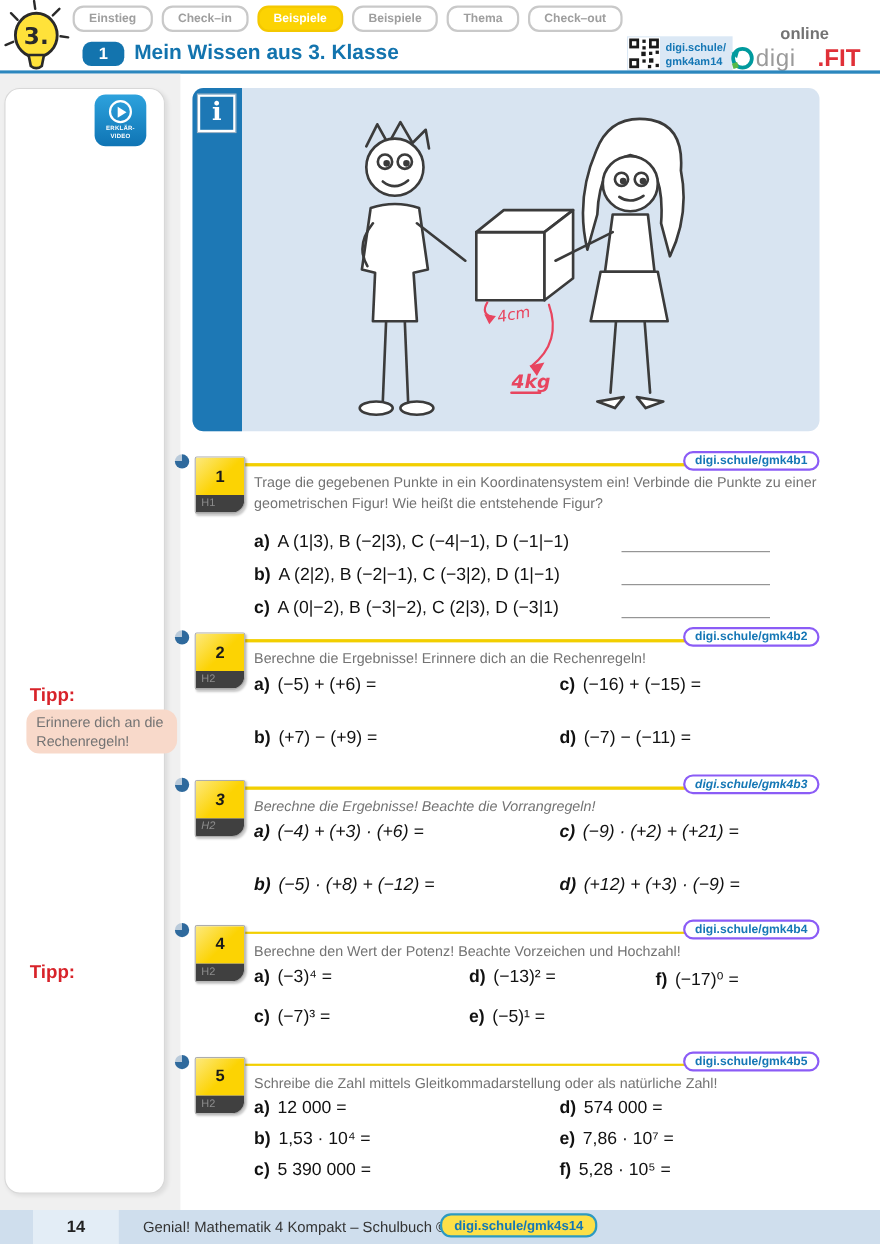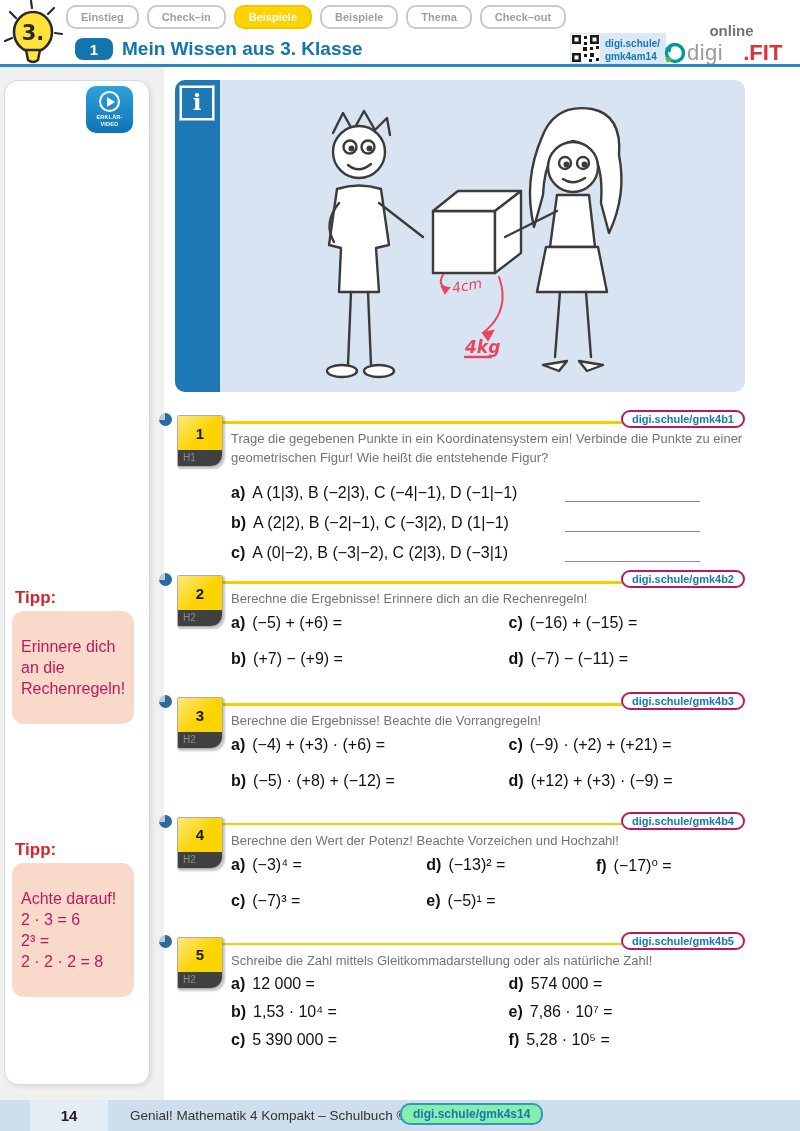--- a/index.html
+++ b/index.html
@@ -27,63 +27,63 @@
   
   .left-col { position:absolute; left:0; top:67px; width:164px; height:1033px; background:#f0f0f0; }
   .side-panel { position:absolute; left:4px; top:80px; width:146px; height:1005px; background:#fff;
          border:1px solid #d8d8d8; border-radius:14px; box-shadow:2px 2px 4px rgba(0,0,0,.08); }
   .video-btn { position:absolute; left:86px; top:86px; width:47px; height:47px; border-radius:10px;
          background:linear-gradient(#2da2dd,#0f74b4); color:#fff; display:flex; flex-direction:column;
          align-items:center; justify-content:center; cursor:pointer; }
   .play-ring { width:21px; height:21px; border:2.5px solid #fff; border-radius:50%; display:flex; align-items:center; justify-content:center; margin-bottom:2px; }
   .play-tri { width:0; height:0; border-left:8px solid #fff; border-top:5px solid transparent; border-bottom:5px solid transparent; margin-left:2px; }
   .video-label { font-size:5.5px; font-weight:bold; line-height:1.25; text-align:center; letter-spacing:.2px; }
-  .tip { position:absolute; left:12px; width:122px; }
+  .tip { position:absolute; left:24px; width:137px;margin-top:34px; }
   .tip-h { color:#d8232a; font-weight:bold; font-size:17px; margin:0 0 3px 3px; }
-  .tip-box { background:#f8d9ca; border-radius:12px; padding:25px 9px; font-size:16px; line-height:1.32; color:#be185d; }
+  .tip-box { background:#f8d9ca; border-radius:12px; padding:3px 9px; font-size:13px; line-height:1.32; color:#737373; }
 
   
   .main { position:absolute; left:175px; top:80px; width:570px; }
   .illus { position:relative; height:312px; background:#d8e4f1; border-radius:10px; }
   .illus-strip { position:absolute; left:0; top:0; bottom:0; width:45px; background:#1d78b5; border-radius:10px 0 0 10px; }
   .info-chip { position:absolute; left:5px; top:6px; width:34px; height:34px; background:#1d78b5;
          border:2px solid #fff; box-shadow:0 0 0 1px #9fb4c6; display:flex; align-items:center; justify-content:center; cursor:pointer; }
   .info-chip span { color:#fff; font-weight:bold; font-size:23px; font-family:"DejaVu Serif",serif; margin-top:-3px; }
   .cartoon { position:absolute; left:62px; top:5px; }
 
   .exercise { position:relative; }
-  .mt18{margin-top:18px;} .mt8{margin-top:8px;} .mt14{margin-top:14px;} .mt12{margin-top:12px;}
+  .mt18{margin-top:18px;} .mt8{margin-top:8px;} .mt14{margin-top:14px;font-style:italic;} .mt12{margin-top:12px;}
   .gold-line { position:absolute; top:11px; left:36px; right:4px; height:2.5px; background:#f2cf00; }
-  .badge-link { position:absolute; top:0; right:0; background:#fff; border:2px solid #be185d; border-radius:9px;
+  .badge-link { position:absolute; top:0; right:0; background:#fff; border:2px solid #8b5cf6; border-radius:9px;
          padding:1px 9px; font-size:11px; font-weight:bold; color:#1577b5; z-index:2; cursor:pointer; }
   .pie { position:absolute; left:-16px; top:3px; width:13px; height:13px; border-radius:50%;
          background:conic-gradient(#2f6a9d 0 270deg,#b9cada 270deg 360deg); }
   .num-card { position:absolute; left:2px; top:5px; width:46px; border:1px solid #adadad;
          border-radius:2px 2px 12px 2px; box-shadow:1.5px 1.5px 2px rgba(0,0,0,.22); overflow:hidden; background:#fff; z-index:1; }
   .num-card .num { height:34px; background:linear-gradient(135deg,#fde97d 0%,#fcd303 55%);
          font-size:15px; font-weight:bold; color:#1a1a1a; display:flex; align-items:center; justify-content:center; }
   .num-card .lvl { height:16px; background:#404040; font-size:10px; color:#8d8d8d; padding-left:5px; line-height:16px; }
   .ex-body { margin-left:56px; padding-top:20px; }
   .ex-title { font-size:13px; line-height:1.44; margin-bottom:5px; color:#737373; }
   .item { font-size:16px; color:#111; }
   .item b { margin-right:7px; }
   .row-items .item { display:flex; align-items:flex-end; height:30px; }
   .blank { width:135px; border-bottom:1.5px solid #8a8a8a; margin-left:auto; margin-right:45px; height:1.05em; }
-  .grid-c2r2 { display:grid; grid-template-columns:54% 46%; grid-template-rows:repeat(2,28px); grid-auto-flow:column; row-gap:8px; }
+  .grid-c2r2 { display:grid; grid-template-columns:54% 46%; grid-template-rows:repeat(2,28px); grid-auto-flow:column; row-gap:20px; }
   .grid-c3r2 { display:grid; grid-template-columns:38% 33% 29%; grid-template-rows:repeat(2,28px); grid-auto-flow:column; row-gap:8px; }
   .grid-c2r3 { display:grid; grid-template-columns:54% 46%; grid-template-rows:repeat(3,28px); grid-auto-flow:column; }
 
   
   .footer { position:absolute; left:0; top:1100px; width:800px; height:31px; background:#cfdeed; }
   .page-col { position:absolute; left:30px; top:0; width:78px; height:31px; background:#e3edf6;
          display:flex; align-items:center; justify-content:center; font-weight:bold; font-size:15px; color:#222; }
   .credit { position:absolute; left:130px; top:0; height:31px; display:flex; align-items:center; font-size:13.5px; color:#333; }
   .pub-logo { display:inline-block; width:15px; height:15px; border-radius:50%; margin-left:5px;
          background:radial-gradient(circle at 35% 35%, #ffd9d0, #f0968c 70%, #d97a72); border:1px solid #dd9a92; }
-  .footer-badge { position:absolute; left:400px; top:3px; background:#86efac; border:2px solid #2d9ac0; border-radius:10px;
+  .footer-badge { position:absolute; left:400px; top:3px; background:#fde047; border:2px solid #2d9ac0; border-radius:10px;
          padding:2px 11px; font-size:12px; font-weight:bold; color:#1577b5; cursor:pointer; }
 </style>
 </head>
 <body>
 
 <div id="page">
 
   <div class="bulb">
     <svg width="64" height="66" viewBox="0 0 64 66">
       <g stroke="#2a2a2a" stroke-width="2.2" fill="none" stroke-linecap="round">
@@ -162,26 +162,20 @@
     </span>
   </div>
 
   <div class="tip" style="top:588px">
     <div class="tip-h">Tipp:</div>
     <div class="tip-box">Erinnere dich an die Rechenregeln!</div>
   </div>
 
   <div class="tip" style="top:840px">
     <div class="tip-h">Tipp:</div>
-    <div class="tip-box">
-      <div>Achte darauf!</div>
-      <div>2 · 3 = 6</div>
-      <div>2³ =</div>
-      <div>2 · 2 · 2 = 8</div>
-    </div>
   </div>
 
   <div class="main">
 
     <div class="illus">
       <div class="illus-strip"></div>
       <div class="info-chip">
           <span>i</span>
         </div>
       <svg class="cartoon" width="480" height="300" viewBox="0 0 480 300">

